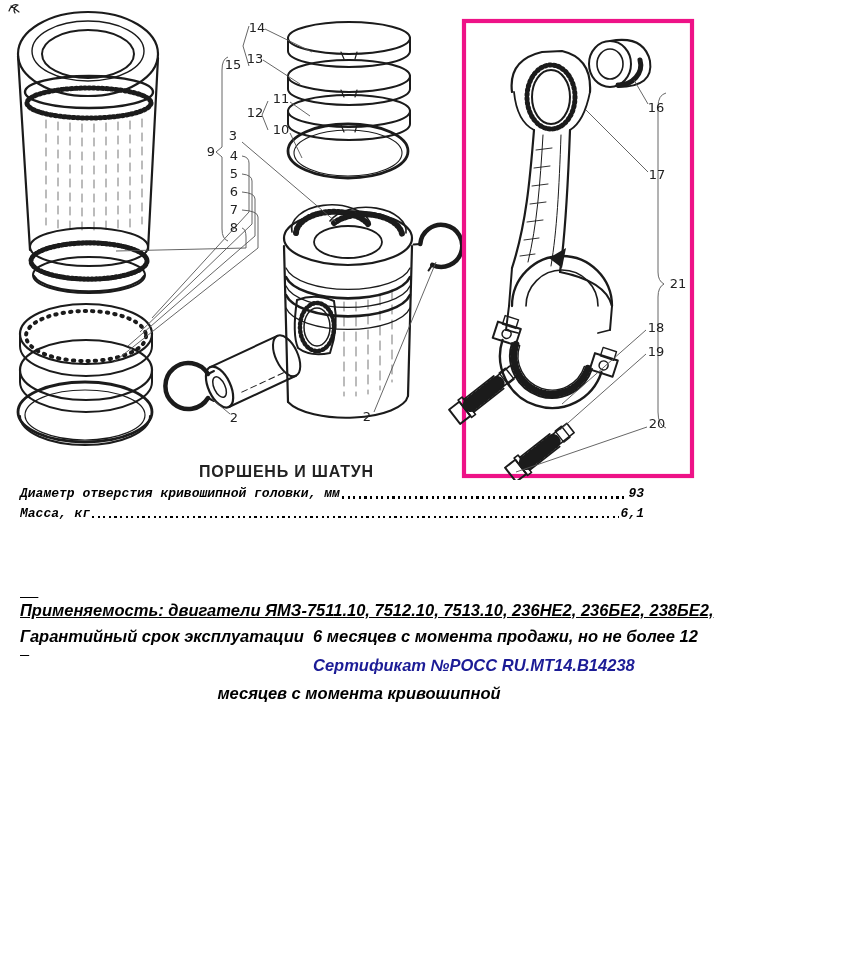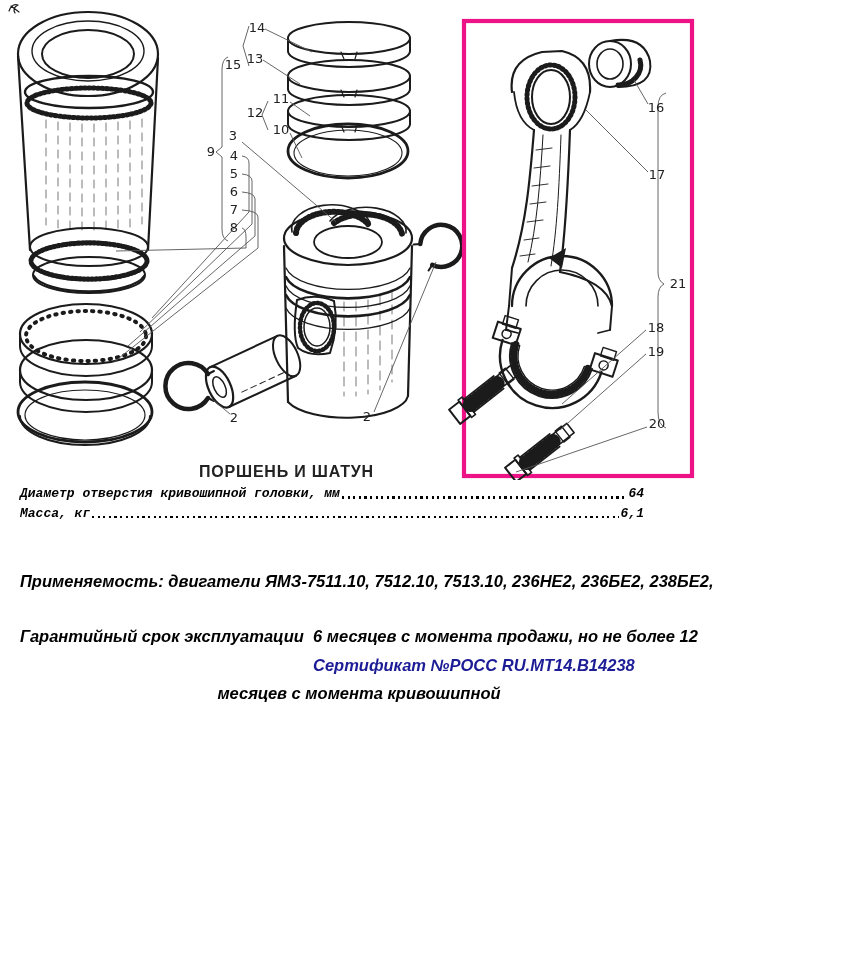--- a/index.html
+++ b/index.html
@@ -12,21 +12,21 @@
   svg text.callout{font:13px "DejaVu Sans",sans-serif;fill:#222;stroke:none;text-anchor:middle;}
   .caption{position:absolute;left:199px;top:463px;font-size:16px;font-weight:bold;
            letter-spacing:0.8px;color:#222;white-space:pre;}
   .specs{position:absolute;left:20px;top:482px;width:624px;}
   .spec-row{display:flex;align-items:flex-end;height:19.3px;font-size:13px;
             font-weight:bold;font-style:italic;white-space:pre;font-family:Liberation Mono, monospace;}
   .leader{flex:1;height:2.6px;margin:0 2px 2.5px 2px;align-self:flex-end;
           background:repeating-linear-gradient(to right,#000 0 2.2px,transparent 2.2px 5.6px);}
   .para{position:absolute;left:20px;font-size:16.5px;font-weight:bold;font-style:italic;
         line-height:19.3px;white-space:pre;}
-  .application{top:533px;}
+  .application{top:562px;text-decoration:underline;}
   .warranty{top:588px;text-align:center;}
   .certificate{position:absolute;left:313px;top:612px;font-size:16.5px;font-weight:bold;
                font-style:italic;white-space:pre;color:var(--certificate_text,#1c1c96);margin-top:44px;}
 </style>
 </head>
 <body>
 
 <div class="stage">
 
   <svg width="862" height="480" viewBox="0 0 862 480">
@@ -221,21 +221,21 @@
       <text class="callout" x="657" y="428">20</text>
     </g>
   </svg>
 
   <div class="caption">ПОРШЕНЬ И ШАТУН</div>
 
   <div class="specs">
     <div class="spec-row">
       <span>Диаметр отверстия кривошипной головки, мм</span>
       <span class="leader"></span>
-      <span>64</span>
+      <span>93</span>
     </div>
     <div class="spec-row">
       <span>Масса, кг</span>
       <span class="leader"></span>
       <span>6,1</span>
     </div>
   </div>
 
   <div class="para application">
     <div>Применяемость: двигатели ЯМЗ-7511.10, 7512.10, 7513.10, 236НЕ2, 236БЕ2, 238БЕ2,</div>

